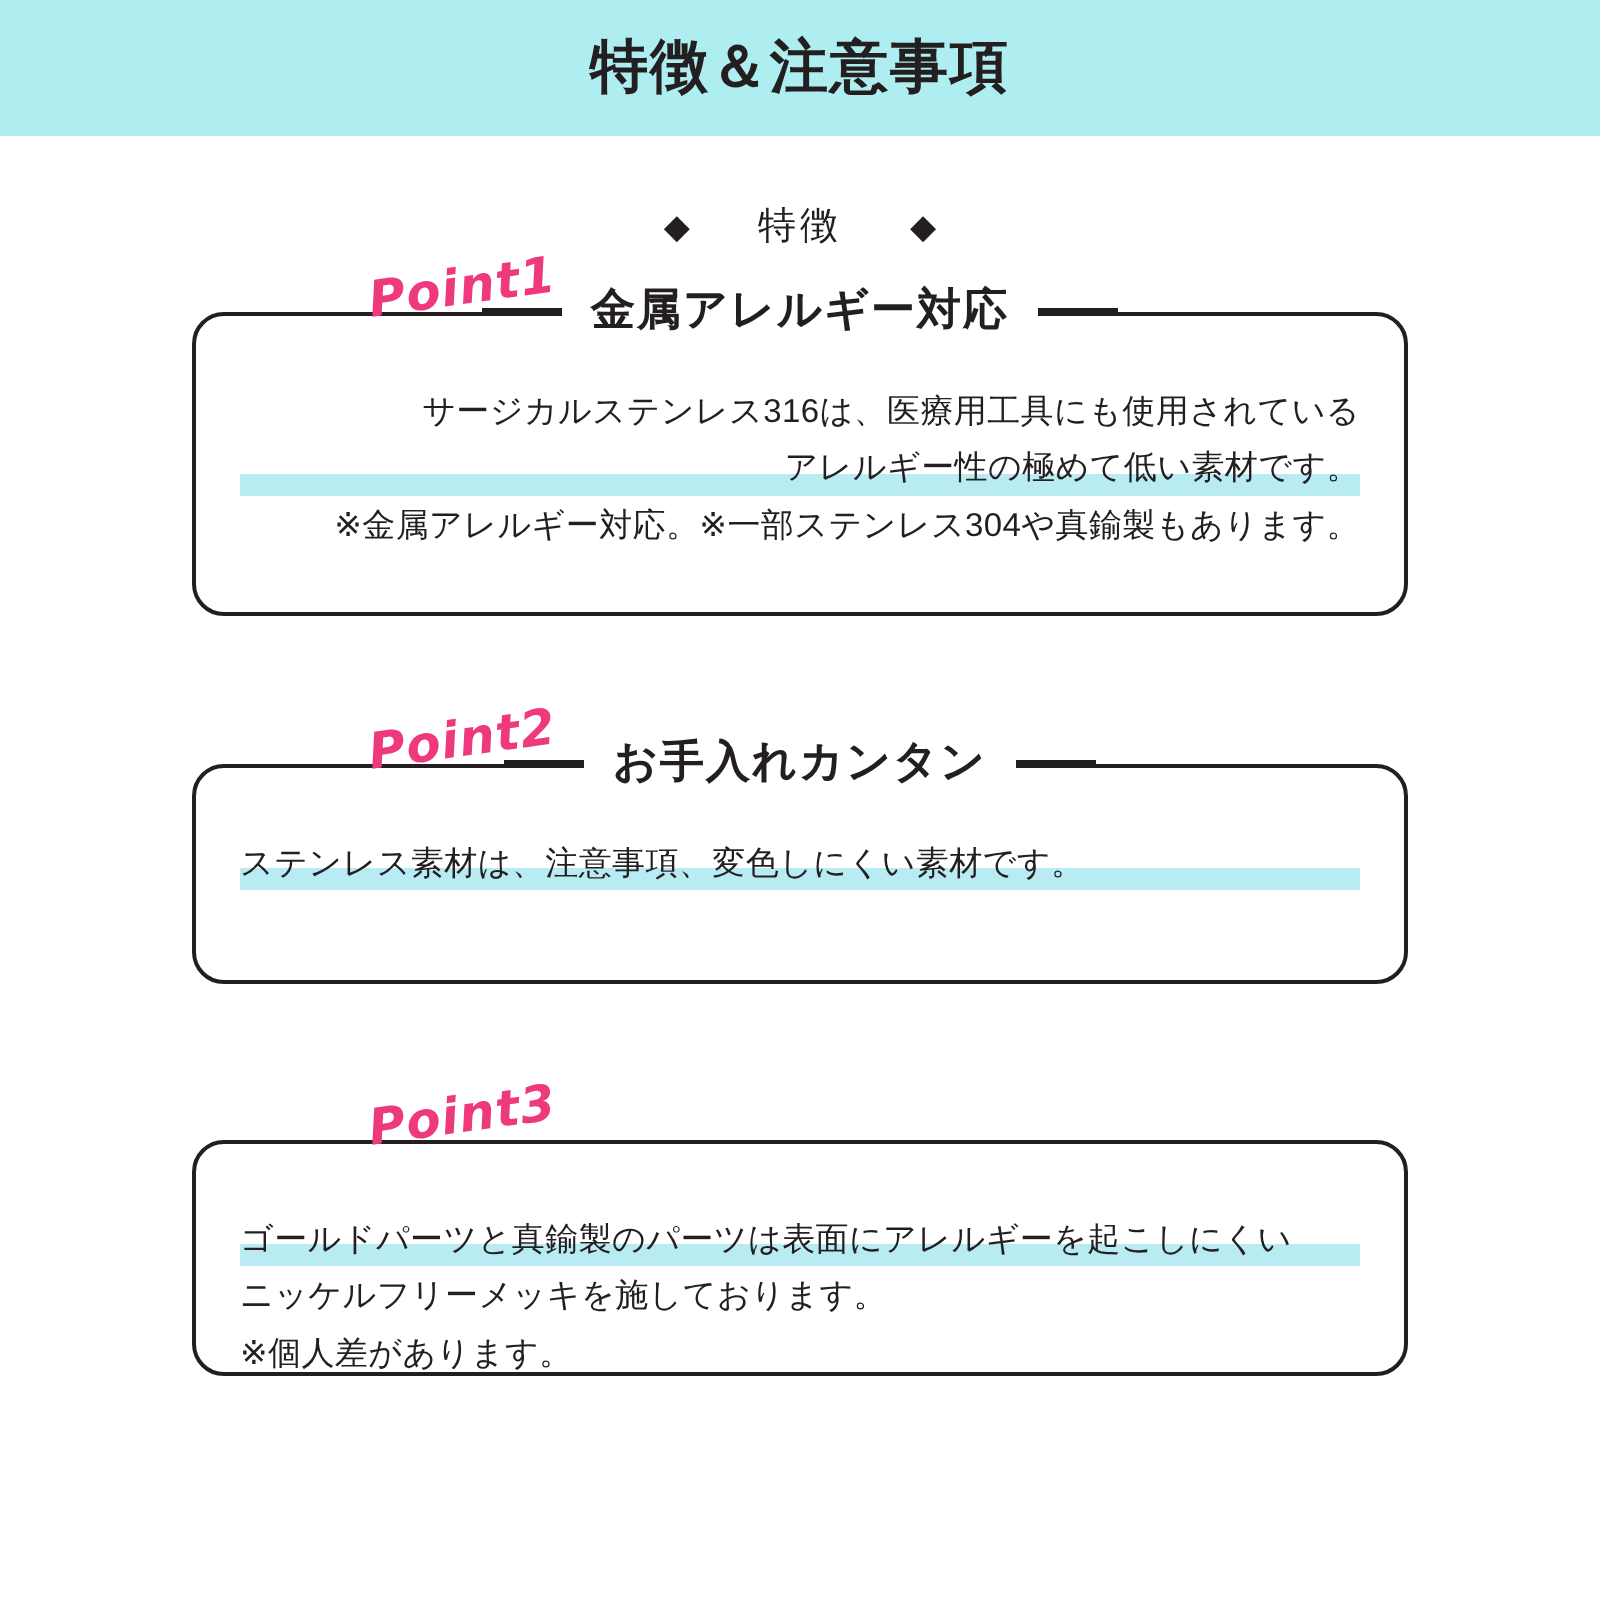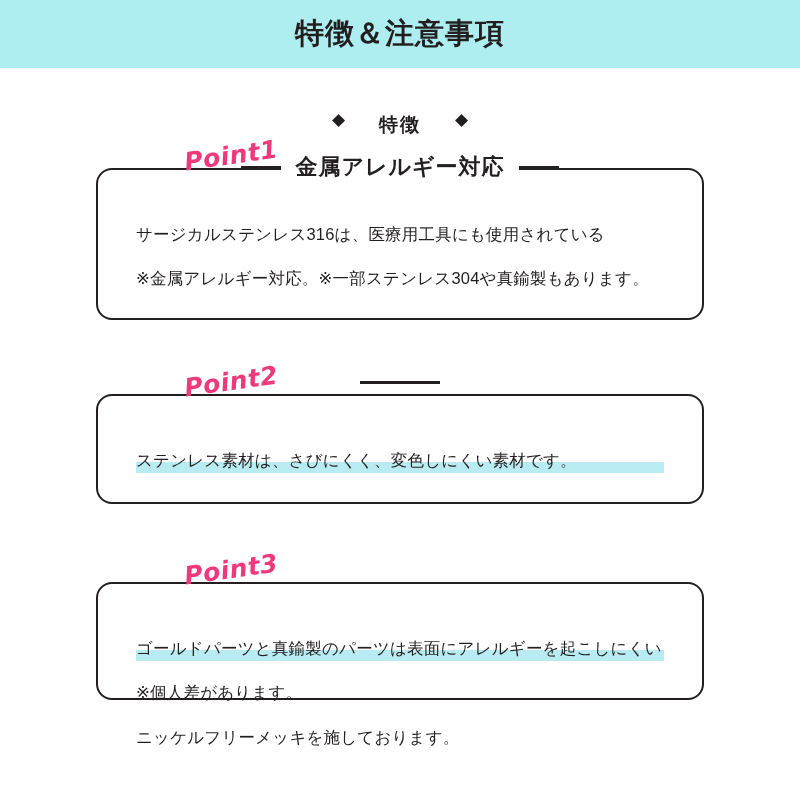--- a/index.html
+++ b/index.html
@@ -45,23 +45,22 @@
     justify-content: center;
     gap: 34px;
   }
   .diamond {
     font-size: 17px;
     line-height: 1;
     color: #231f20;
   }
   .section-heading-label {
     font-size: 19px;
-    font-weight: bold;
+    font-weight: normal;
     letter-spacing: 2px;
-    margin-top: 12px;
   }
 
   
   .points {
     margin-top: 22px;
     padding: 0 0 0 0;
   }
 
   .point-block {
     position: relative;
@@ -116,28 +115,28 @@
     width: 40px;
     height: 2.5px;
     background: #231f20;
   }
 
   .card-body {
     font-size: 16.5px;
     line-height: 1.72;
     letter-spacing: 0.2px;
   }
-  .card-body p { margin: 16px; }
+  .card-body p { margin: 0; }
 
   .hl {
     background: linear-gradient(transparent 58%, #b9ecf2 58%, #b9ecf2 96%, transparent 96%);
   }
 
   
-  .block-1 .point-card { height: 152px; }
+  .block-1 .point-card { height: 152px; text-align: right; }
   .block-2 .point-card { height: 110px; }
   .block-3 .point-card { height: 118px; }
 
   .block-1 { margin-top: 30px; }
   .block-2 { margin-top: 74px; }
   .block-3 { margin-top: 78px; }
 </style>
 </head>
 <body>
 
@@ -158,43 +157,45 @@
     <div class="point-block block-1">
       <div class="point-tag">Point1</div>
       <div class="point-card">
         <div class="card-title-wrap">
           <span class="title-rule"></span>
           <span class="card-title">金属アレルギー対応</span>
           <span class="title-rule"></span>
         </div>
         <div class="card-body">
           <p>サージカルステンレス316は、医療用工具にも使用されている</p>
+          <p class="hl">アレルギー性の極めて低い素材です。</p>
           <p>※金属アレルギー対応。※一部ステンレス304や真鍮製もあります。</p>
         </div>
       </div>
     </div>
 
     <div class="point-block block-2">
       <div class="point-tag">Point2</div>
       <div class="point-card">
         <div class="card-title-wrap">
           <span class="title-rule"></span>
+          <span class="card-title">お手入れカンタン</span>
           <span class="title-rule"></span>
         </div>
         <div class="card-body">
-          <p class="hl">ステンレス素材は、さびにくく、変色しにくい素材です。</p>
+          <p class="hl">ステンレス素材は、注意事項、変色しにくい素材です。</p>
         </div>
       </div>
     </div>
 
     <div class="point-block block-3 last">
       <div class="point-tag">Point3</div>
       <div class="point-card">
         <div class="card-body">
           <p class="hl">ゴールドパーツと真鍮製のパーツは表面にアレルギーを起こしにくい</p>
+          <p>ニッケルフリーメッキを施しております。</p>
           <p>※個人差があります。</p>
-          <p>ニッケルフリーメッキを施しております。</p>
         </div>
       </div>
     </div>
 
   </div>
 </div>
 
 </body></html>

